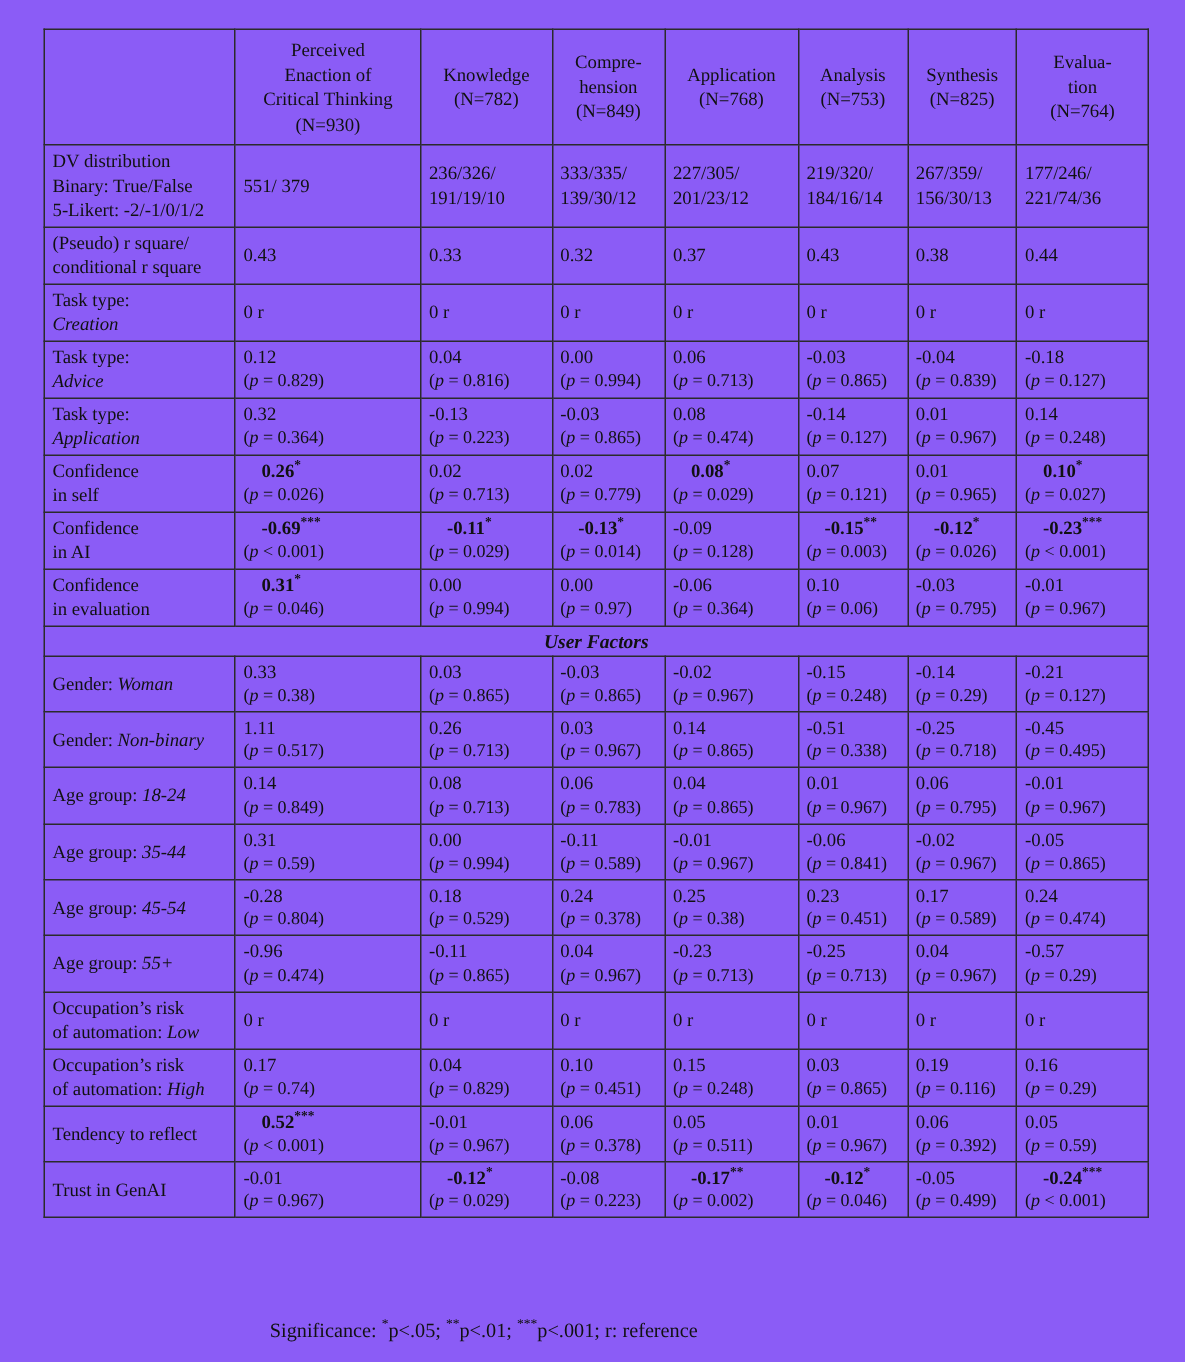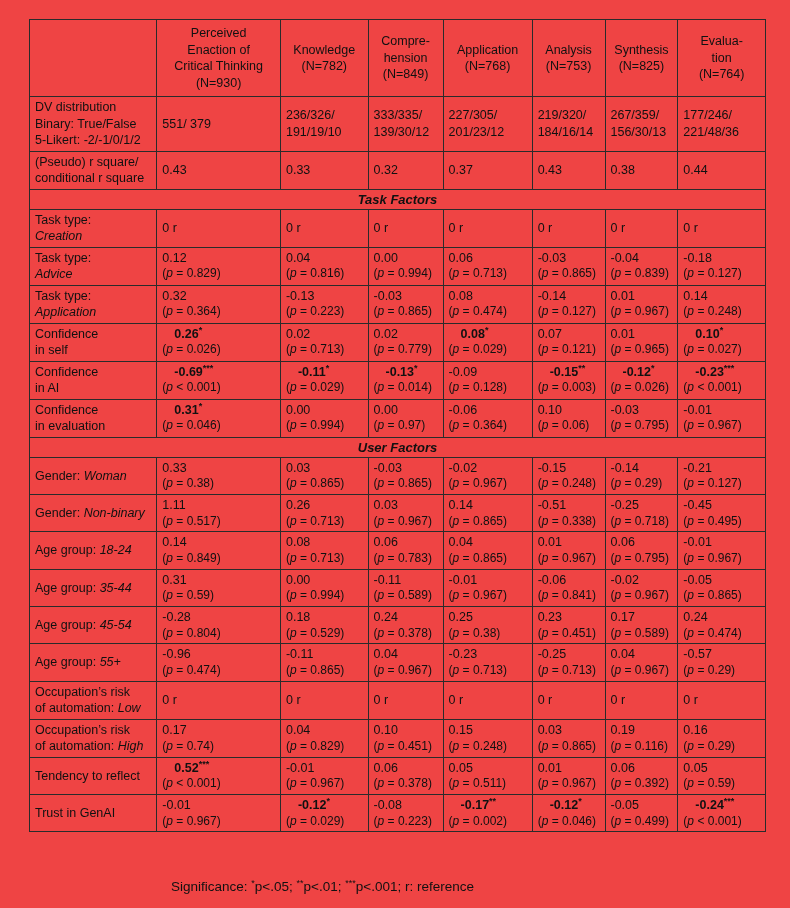--- a/index.html
+++ b/index.html
@@ -1,17 +1,17 @@
 <!DOCTYPE html>
 <html><head>
 <meta charset="utf-8">
 <style>
   html,body{margin:0;padding:0;background:#ffffff;}
-  .page{position:relative;width:790px;height:908px;background:#ef4444;
-        font-family:Liberation Sans, sans-serif;color:#111;overflow:hidden;}
+  .page{position:relative;width:790px;height:908px;background:#8b5cf6;
+        font-family:Liberation Serif, serif;color:#111;overflow:hidden;}
   table.results{position:absolute;left:29px;top:19px;width:737px;
         border-collapse:collapse;table-layout:fixed;
         border:1.5px solid #222;}
   col.c0{width:17.3%} col.c1{width:16.8%} col.c2{width:11.9%} col.c3{width:10.2%}
   col.c4{width:12.1%} col.c5{width:9.9%} col.c6{width:9.9%} col.c7{width:11.9%}
   th,td{border:1px solid #2b2b2b;padding:2px 5px;font-size:12.5px;
         line-height:1.32;vertical-align:middle;font-weight:normal;text-align:left;}
   th.colhead{text-align:center;padding:5px 2px;white-space:pre-line;}
   td.label{white-space:pre-line;}
   td.label .it{font-style:italic;}
@@ -75,36 +75,33 @@
 191/19/10</td>
           <td class="plain">333/335/
 139/30/12</td>
           <td class="plain">227/305/
 201/23/12</td>
           <td class="plain">219/320/
 184/16/14</td>
           <td class="plain">267/359/
 156/30/13</td>
           <td class="plain">177/246/
-221/48/36</td>
+221/74/36</td>
         </tr>
         <tr>
           <td class="label"><span>(Pseudo) r square/
 conditional r square</span></td>
           <td class="plain">0.43</td>
           <td class="plain">0.33</td>
           <td class="plain">0.32</td>
           <td class="plain">0.37</td>
           <td class="plain">0.43</td>
           <td class="plain">0.38</td>
           <td class="plain">0.44</td>
         </tr>
-        <tr class="sectionrow">
-          <td colspan="8">Task Factors</td>
-        </tr>
         <tr>
           <td class="label"><span>Task type:
 </span><span class="it">Creation</span></td>
           <td class="plain">0 r</td>
           <td class="plain">0 r</td>
           <td class="plain">0 r</td>
           <td class="plain">0 r</td>
           <td class="plain">0 r</td>
           <td class="plain">0 r</td>
           <td class="plain">0 r</td>

